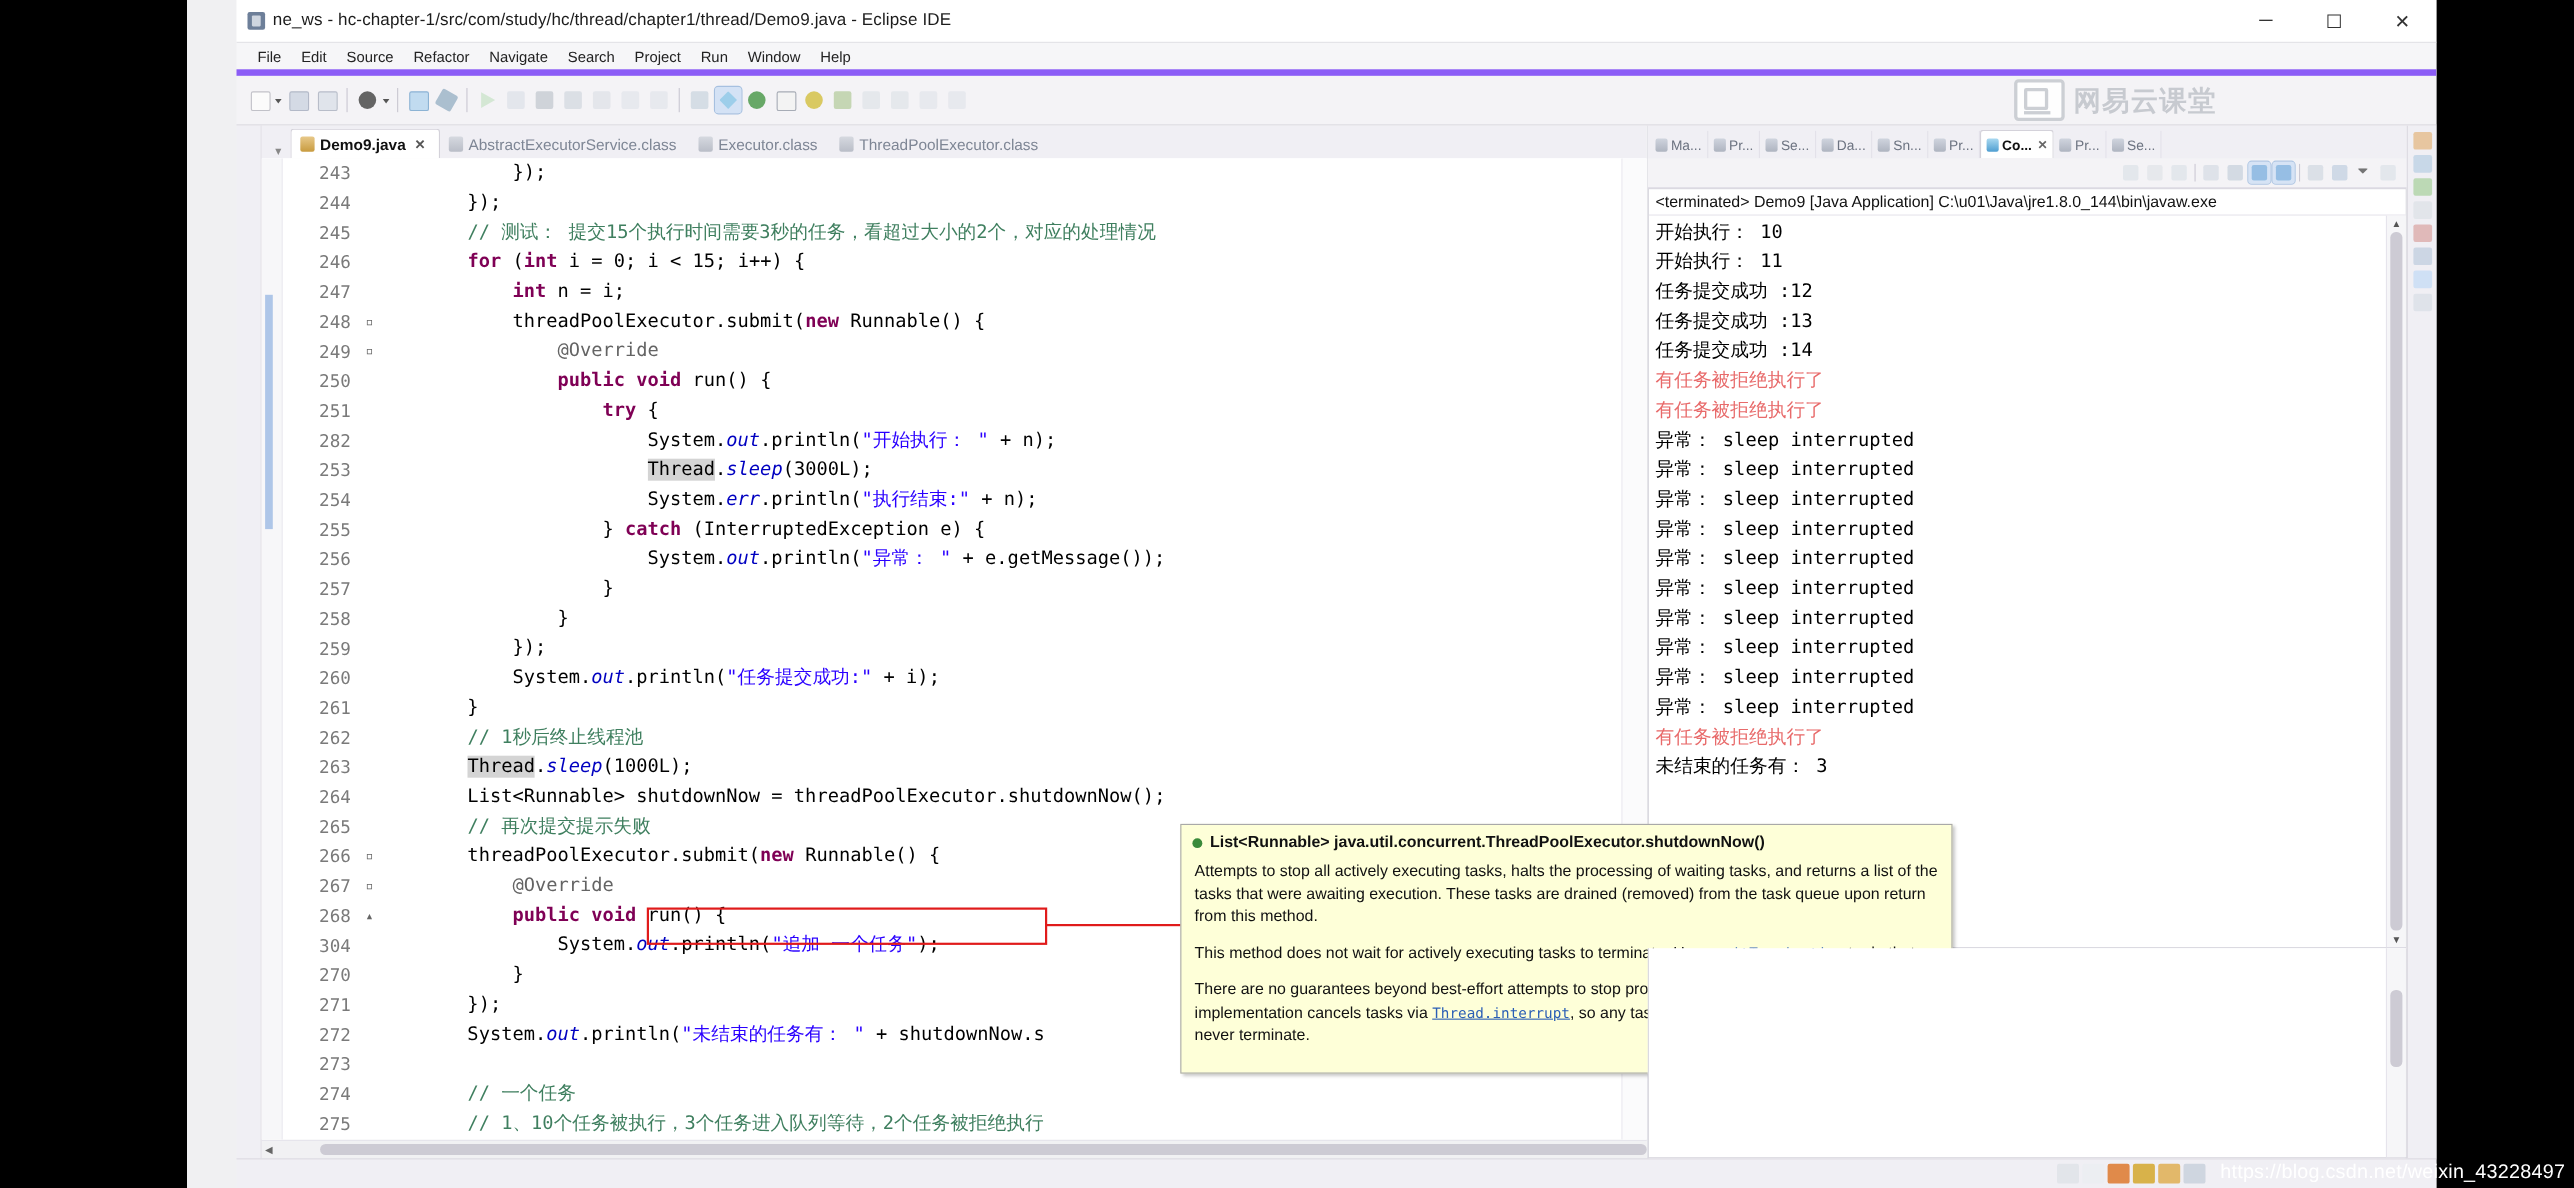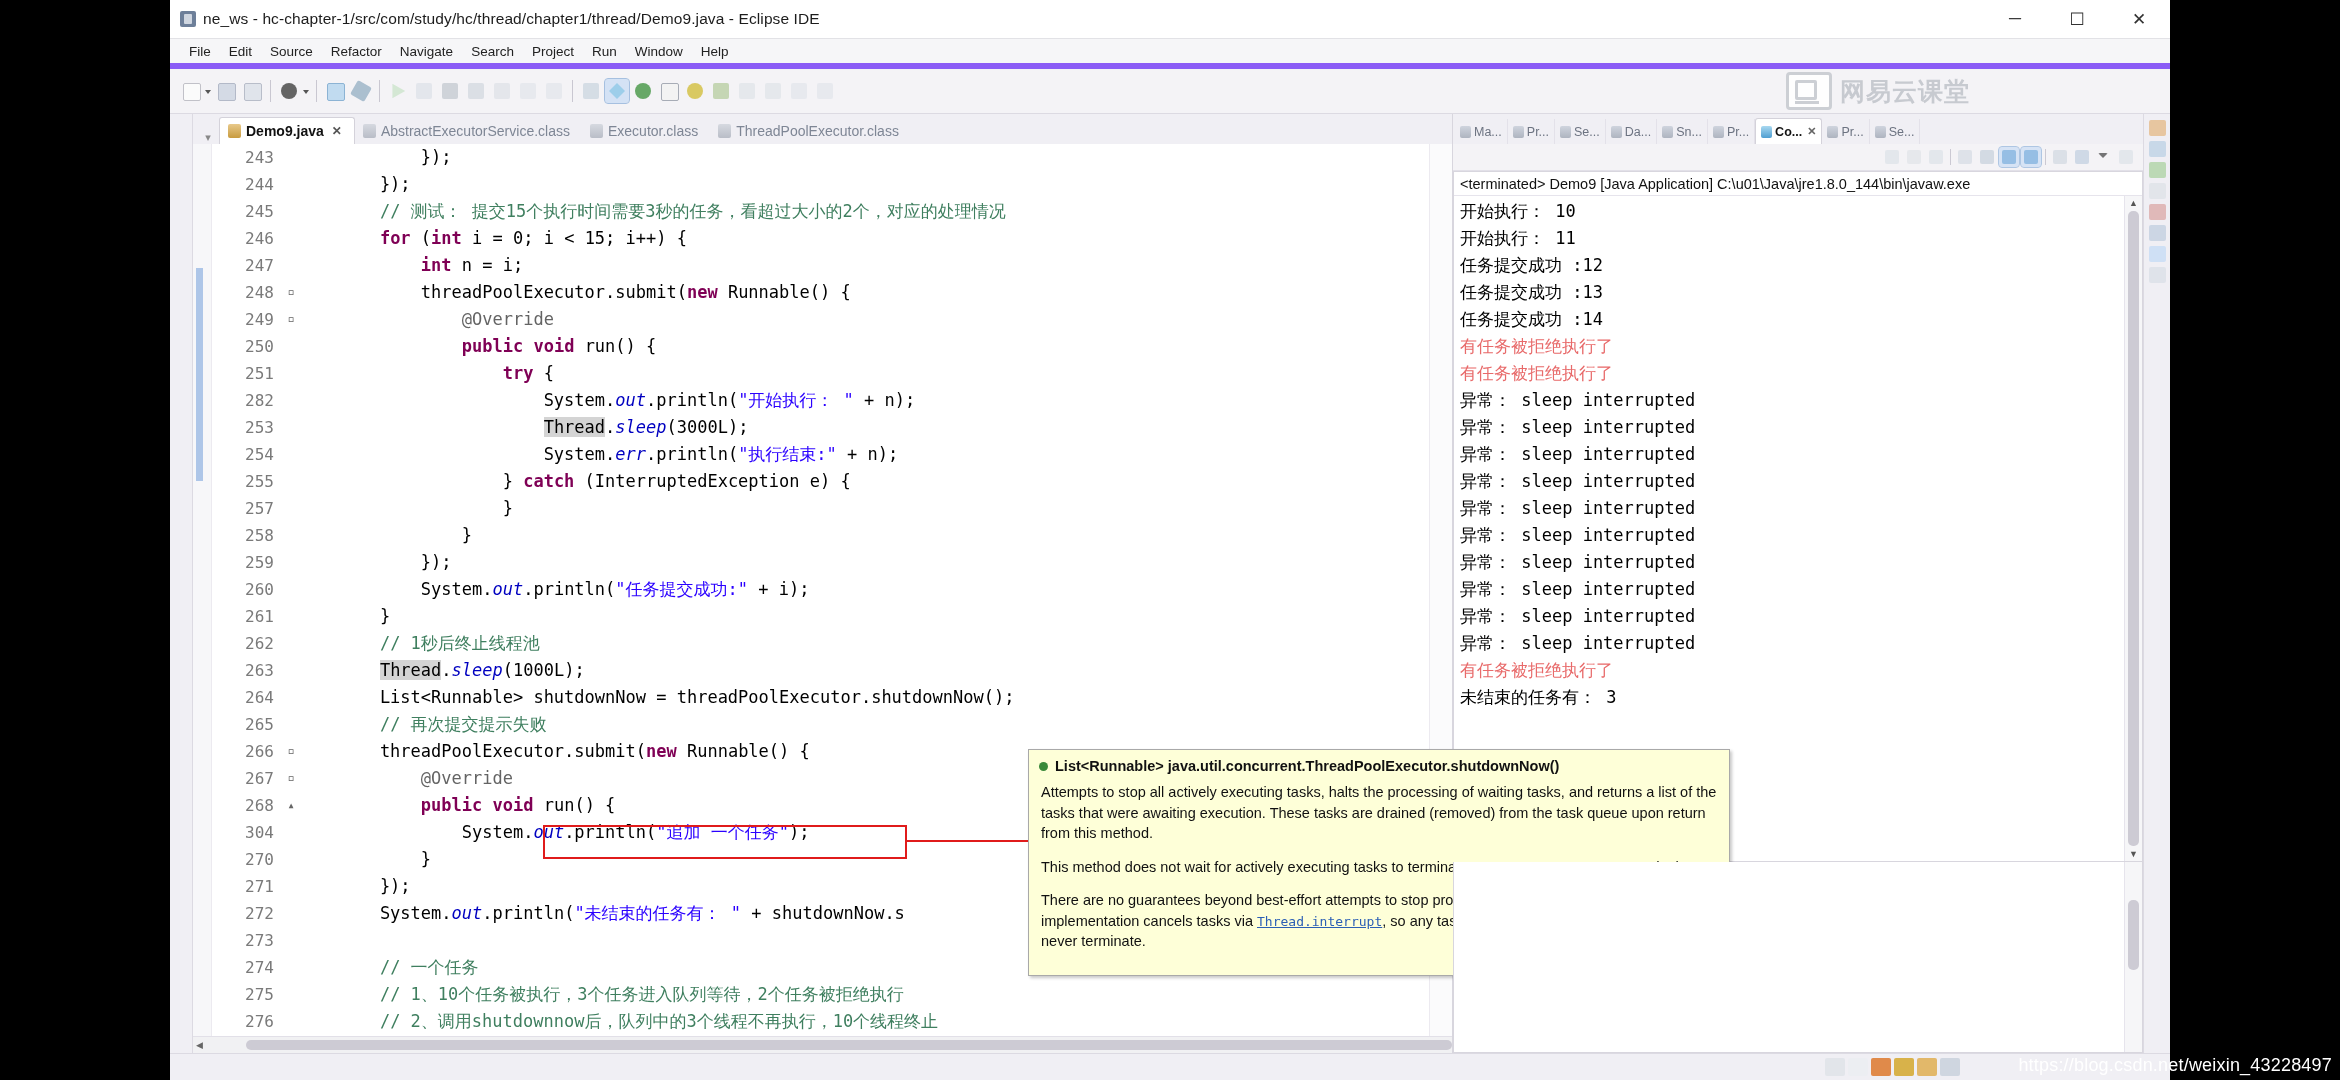--- a/index.html
+++ b/index.html
@@ -1,21 +1,21 @@
 <!DOCTYPE html>
 <html><head>
 <meta charset="utf-8">
 <style>
   html,body{margin:0;padding:0;background:#000;}
   body{width:2340px;height:1080px;overflow:hidden;font-family:"Liberation Sans",sans-serif;}
   #root{position:relative;width:2340px;height:1080px;background:#000;}
 
   
   #win{position:absolute;left:170px;top:0;width:2000px;height:1080px;background:#f0f0f2;
-       display:flex;flex-direction:column;overflow:hidden;}
+       display:flex;flex-direction:column;overflow:hidden;padding-left:45px;}
 
   
   .titlebar{height:38px;background:#ffffff;display:flex;align-items:center;
             border-bottom:1px solid #e2e2e6;position:relative;flex:0 0 auto;}
   .titlebar .appicon{width:16px;height:16px;margin:0 7px 0 10px;background:#6d7f99;
             border-radius:2px;position:relative;flex:0 0 auto;}
   .titlebar .appicon:after{content:"";position:absolute;left:4px;top:3px;width:8px;height:10px;
             background:#cfd6e0;border-radius:1px;}
   .titlebar .ttl{font-size:15.5px;color:#1c1c1c;white-space:nowrap;letter-spacing:.1px;}
   .winbtns{position:absolute;right:0;top:0;height:38px;display:flex;align-items:center;}
@@ -303,20 +303,21 @@
               <div class="ln"><span class="num">246</span><span class="fold"></span><span class="txt">        <span class="kw">for</span> (<span class="kw">int</span> i = 0; i &lt; 15; i++) {</span></div>
               <div class="ln"><span class="num">247</span><span class="fold"></span><span class="txt">            <span class="kw">int</span> n = i;</span></div>
               <div class="ln"><span class="num">248</span><span class="fold">▫</span><span class="txt">            threadPoolExecutor.submit(<span class="kw">new</span> Runnable() {</span></div>
               <div class="ln"><span class="num">249</span><span class="fold">▫</span><span class="txt">                <span class="ann">@Override</span></span></div>
               <div class="ln"><span class="num">250</span><span class="fold"></span><span class="txt">                <span class="kw">public</span> <span class="kw">void</span> run() {</span></div>
               <div class="ln"><span class="num">251</span><span class="fold"></span><span class="txt">                    <span class="kw">try</span> {</span></div>
               <div class="ln"><span class="num">282</span><span class="fold"></span><span class="txt">                        System.<span class="fl">out</span>.println(<span class="st">"开始执行： "</span> + n);</span></div>
               <div class="ln"><span class="num">253</span><span class="fold"></span><span class="txt">                        <span class="hl">Thread</span>.<span class="fl">sleep</span>(3000L);</span></div>
               <div class="ln"><span class="num">254</span><span class="fold"></span><span class="txt">                        System.<span class="fl">err</span>.println(<span class="st">"执行结束:"</span> + n);</span></div>
               <div class="ln"><span class="num">255</span><span class="fold"></span><span class="txt">                    } <span class="kw">catch</span> (InterruptedException e) {</span></div>
+              <div class="ln"><span class="num">256</span><span class="fold"></span><span class="txt">                        System.<span class="fl">out</span>.println(<span class="st">"异常： "</span> + e.getMessage());</span></div>
               <div class="ln"><span class="num">257</span><span class="fold"></span><span class="txt">                    }</span></div>
               <div class="ln"><span class="num">258</span><span class="fold"></span><span class="txt">                }</span></div>
               <div class="ln"><span class="num">259</span><span class="fold"></span><span class="txt">            });</span></div>
               <div class="ln"><span class="num">260</span><span class="fold"></span><span class="txt">            System.<span class="fl">out</span>.println(<span class="st">"任务提交成功:"</span> + i);</span></div>
               <div class="ln"><span class="num">261</span><span class="fold"></span><span class="txt">        }</span></div>
               <div class="ln"><span class="num">262</span><span class="fold"></span><span class="txt">        <span class="cm">// 1秒后终止线程池</span></span></div>
               <div class="ln"><span class="num">263</span><span class="fold"></span><span class="txt">        <span class="hl">Thread</span>.<span class="fl">sleep</span>(1000L);</span></div>
               <div class="ln"><span class="num">264</span><span class="fold"></span><span class="txt">        List&lt;Runnable&gt; shutdownNow = threadPoolExecutor.shutdownNow();</span></div>
               <div class="ln"><span class="num">265</span><span class="fold"></span><span class="txt">        <span class="cm">// 再次提交提示失败</span></span></div>
               <div class="ln"><span class="num">266</span><span class="fold">▫</span><span class="txt">        threadPoolExecutor.submit(<span class="kw">new</span> Runnable() {</span></div>

